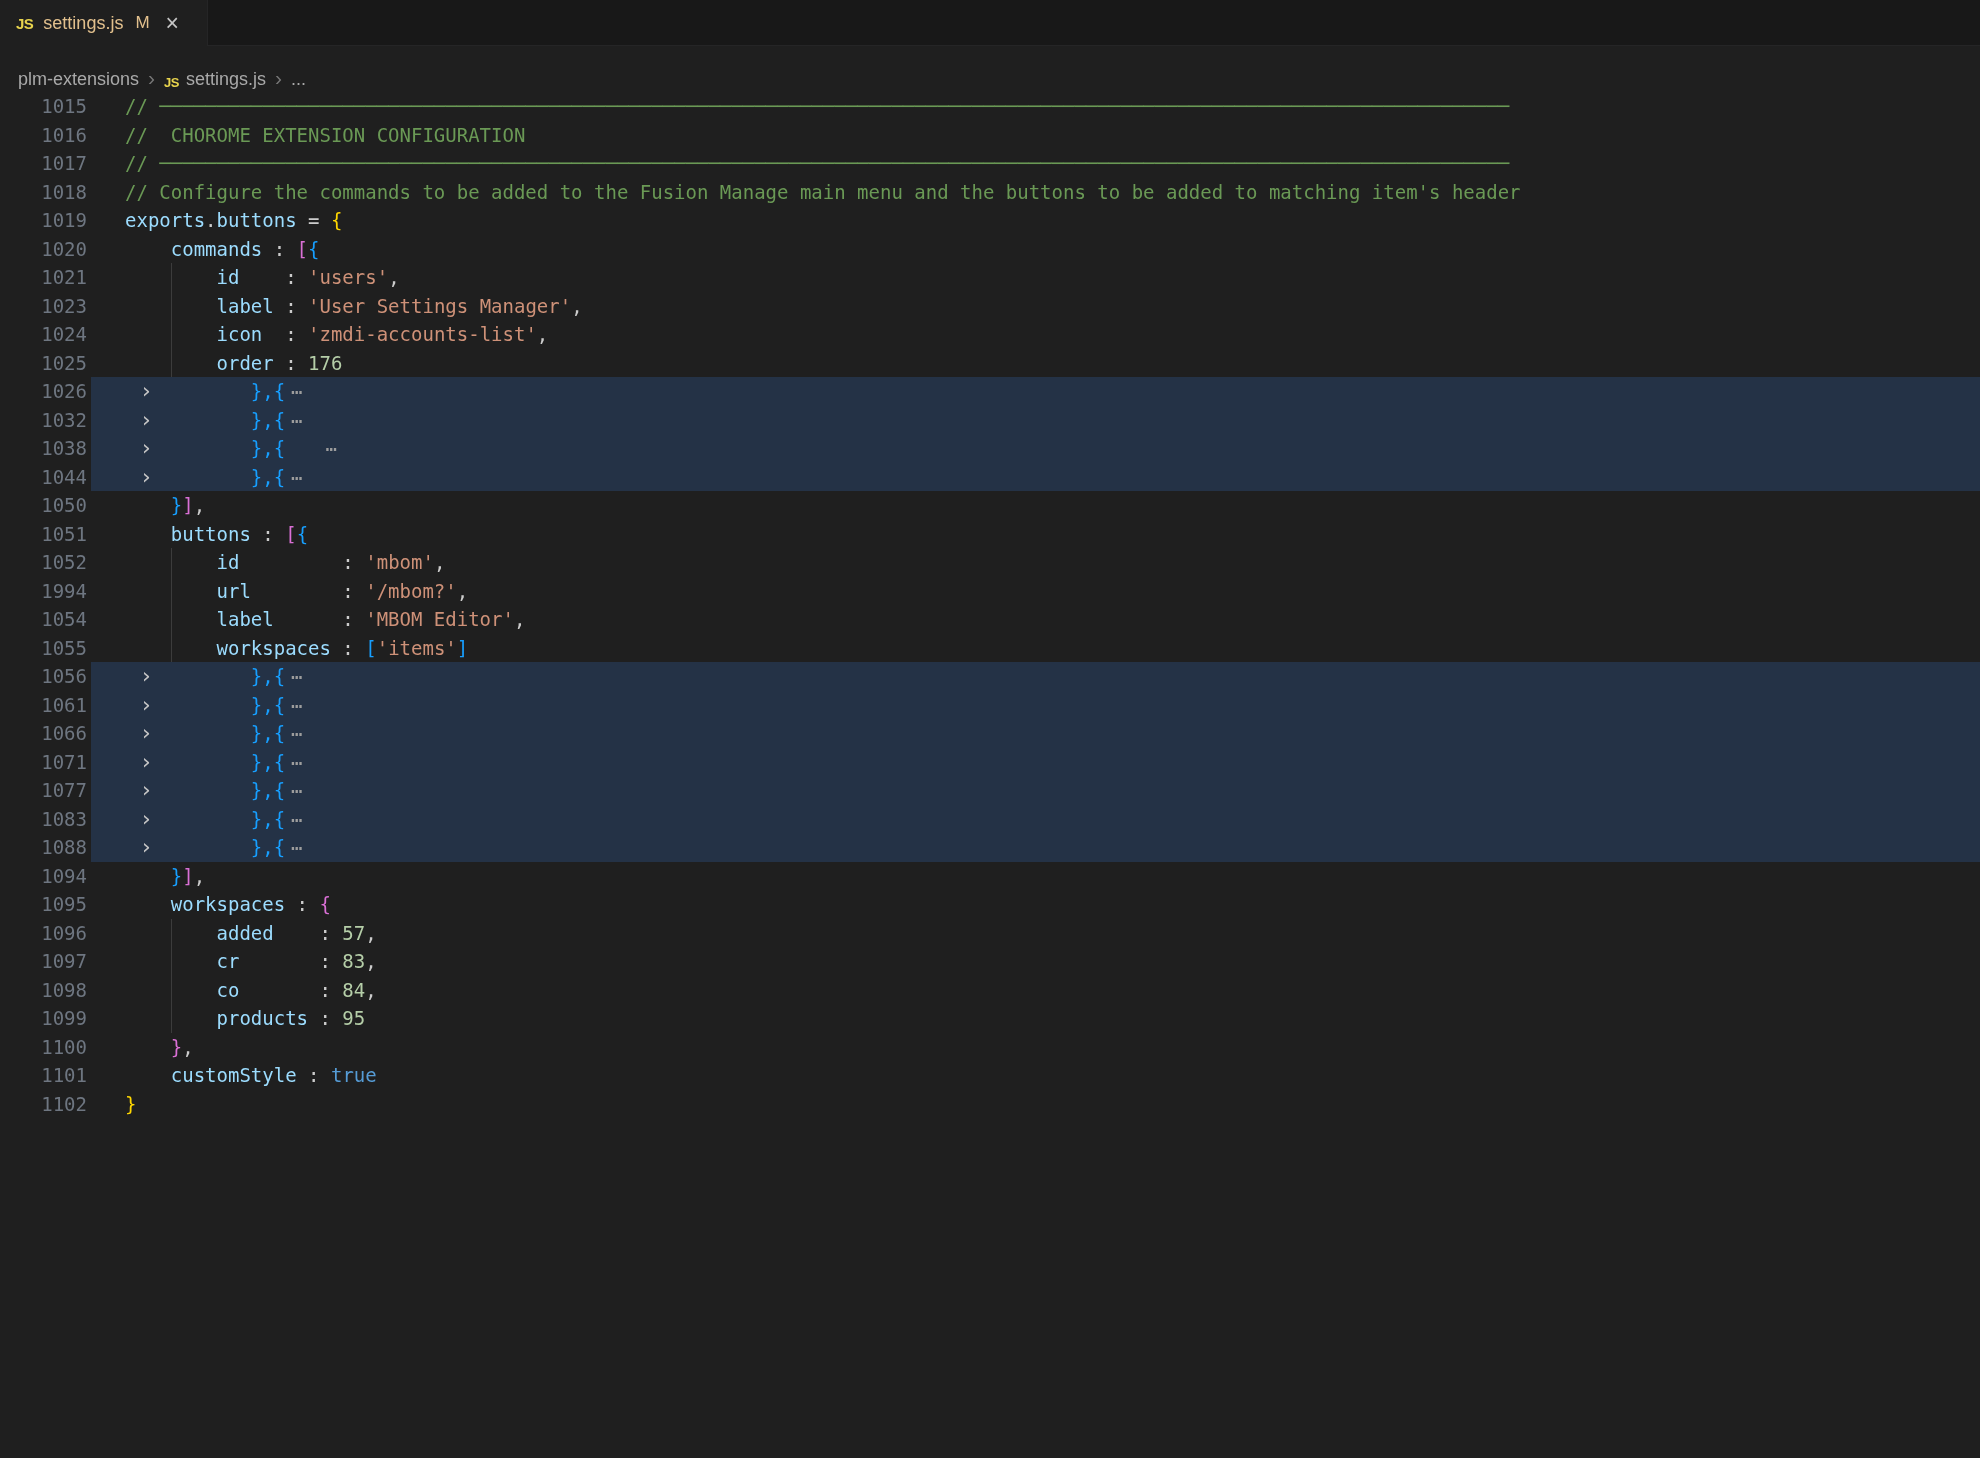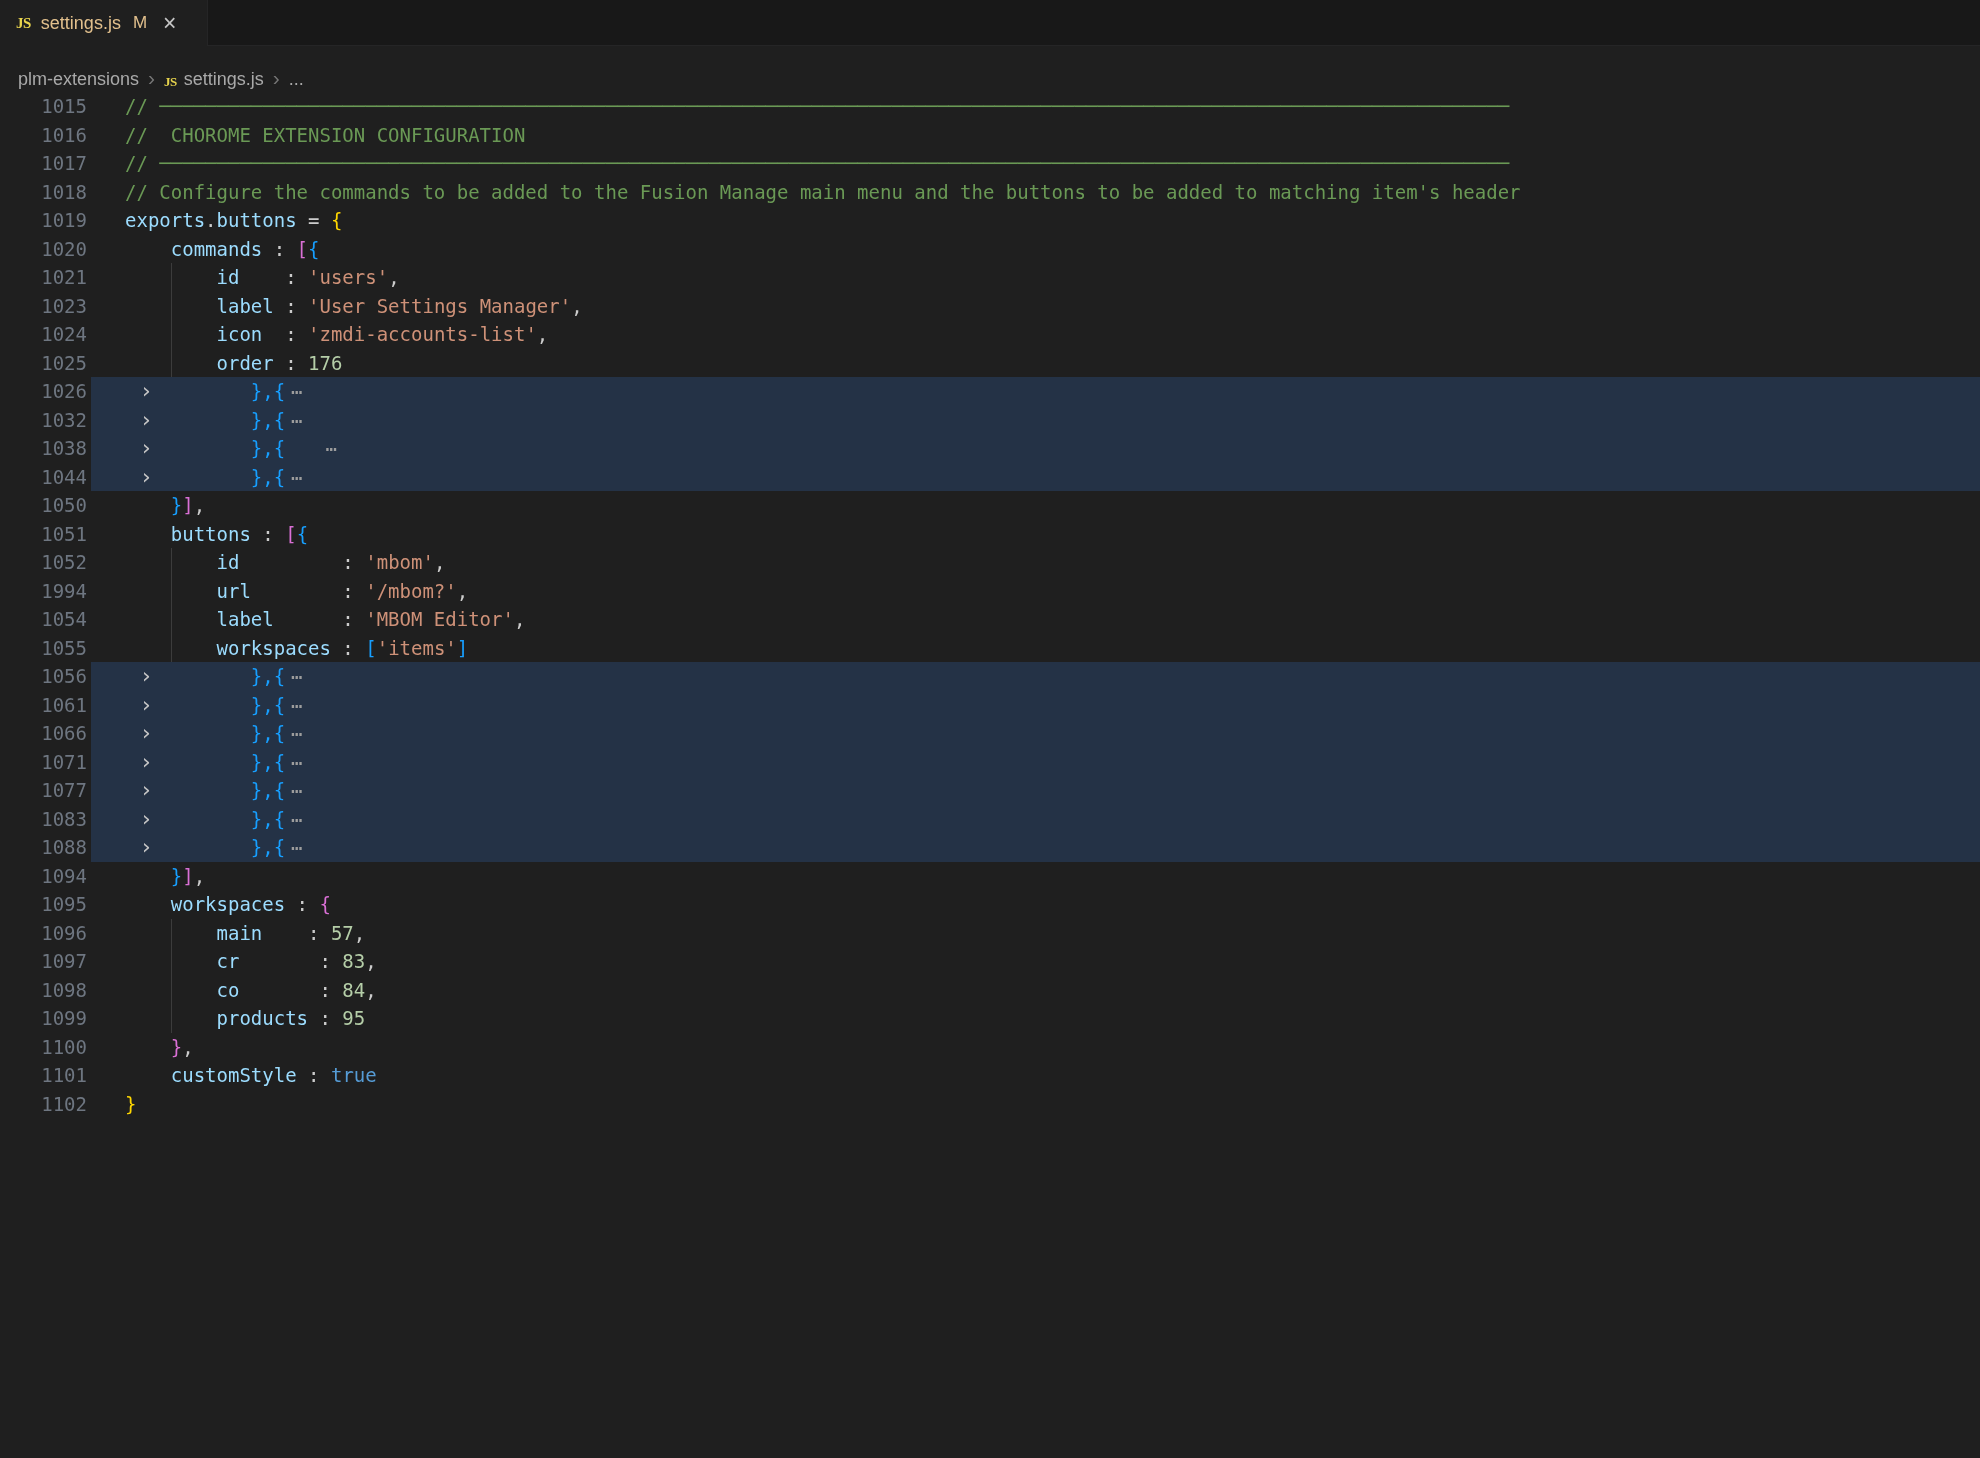--- a/index.html
+++ b/index.html
@@ -29,21 +29,20 @@
     border-right: 1px solid var(--border, #252526);
     height: 46px;
     cursor: pointer;
   }
   .js-icon {
     color: var(--js-icon, #e8d44d);
     font-weight: 700;
     font-size: 15px;
     letter-spacing: -0.5px;
     flex: none;
-    font-family: Liberation Serif, serif;
   }
   .js-icon.small { font-size: 13px; }
   .tab-label { color: var(--tab-label, #E2C08D); font-size: 18px; margin-left: 10px; }
   .git-badge { color: var(--tab-label, #E2C08D); font-size: 17px; margin-left: 12px; }
   .close { color: #c5c5c5; font-size: 23px; line-height: 1; margin-left: 16px; cursor: pointer; }
 
   
   .breadcrumbs {
     height: 44px;
     flex: none;
@@ -271,21 +270,21 @@
         <div class="code"><span class="tk-pu">    </span><span class="tk-b3">}</span><span class="tk-b2">]</span><span class="tk-pu">,</span></div>
       </div>
       <div class="row">
         <span class="ln">1095</span>
         <span class="fold"></span>
         <div class="code"><span class="tk-pu">    </span><span class="tk-pr">workspaces</span><span class="tk-pu"> : </span><span class="tk-b2">{</span></div>
       </div>
       <div class="row">
         <span class="ln">1096</span>
         <span class="fold"></span>
-        <div class="code g"><span class="tk-pu">        </span><span class="tk-pr">main</span><span class="tk-pu">    : </span><span class="tk-nu">57</span><span class="tk-pu">,</span></div>
+        <div class="code g"><span class="tk-pu">        </span><span class="tk-pr">added</span><span class="tk-pu">    : </span><span class="tk-nu">57</span><span class="tk-pu">,</span></div>
       </div>
       <div class="row">
         <span class="ln">1097</span>
         <span class="fold"></span>
         <div class="code g"><span class="tk-pu">        </span><span class="tk-pr">cr</span><span class="tk-pu">       : </span><span class="tk-nu">83</span><span class="tk-pu">,</span></div>
       </div>
       <div class="row">
         <span class="ln">1098</span>
         <span class="fold"></span>
         <div class="code g"><span class="tk-pu">        </span><span class="tk-pr">co</span><span class="tk-pu">       : </span><span class="tk-nu">84</span><span class="tk-pu">,</span></div>

